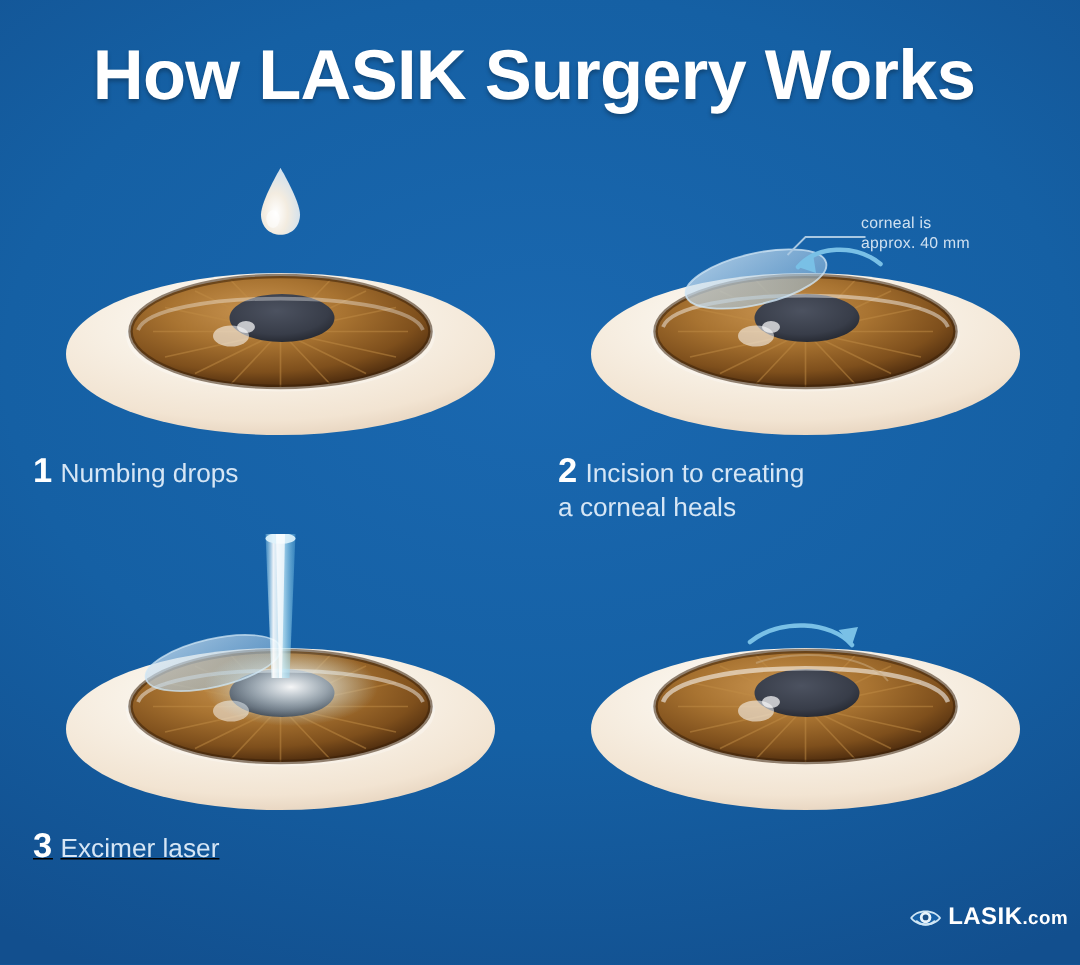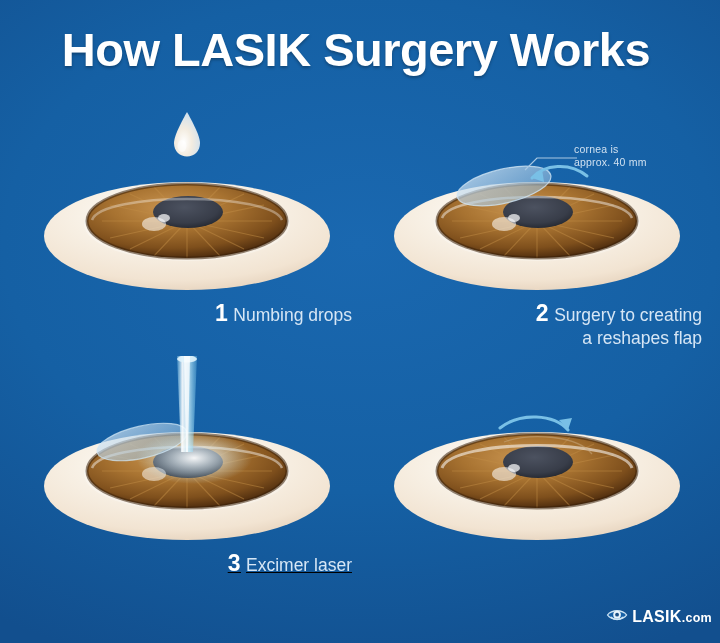--- a/index.html
+++ b/index.html
@@ -61,21 +61,21 @@
     height: 135px;
     margin-left: -145px;
   }
   .eyewrap svg { display: block; width: 290px; height: 135px; overflow: visible; }
 
   
   .caption {
     position: relative;
     width: 330px;
     margin-top: 6px;
-    text-align: right;
+    text-align: left;
     color: #d6e6f5;
     font-size: 17.5px;
     line-height: 23px;
     font-family: "Liberation Sans", sans-serif;
     font-weight: 400;
   }
   .caption .num {
     color: #ffffff;
     font-weight: bold;
     font-size: 23px;
@@ -104,21 +104,21 @@
   }
 
   
   .logo {
     position: absolute;
     left: 606px;
     top: 598px;
     width: 106px;
     height: 28px;
     display: flex;
-    align-items: flex-end;
+    align-items: center;
   }
   .logo-mark { width: 30px; height: 22px; margin-right: 4px; }
   .logo-text {
     color: #ffffff;
     font-size: 16px;
     font-weight: bold;
     letter-spacing: 0.3px;
     font-family: "Liberation Sans", sans-serif;
     white-space: nowrap;
   }
@@ -270,30 +270,30 @@
             <ellipse cx="112" cy="28" rx="48" ry="17" fill="url(#flapB)"></ellipse>
             <ellipse cx="112" cy="28" rx="48" ry="17" fill="none" stroke="#cfe5f4" stroke-width="1.2" opacity="0.8"></ellipse>
           </g>
 
           <path d="M195 18 C178 4 152 6 140 20" fill="none" stroke="#79c0e6" stroke-width="3" stroke-linecap="round"></path>
           <path d="M140 20 L150 11 L152 24 Z" fill="#79c0e6"></path>
         </svg>
       </div>
     </div>
     <div class="caption">
-      <span class="num">2</span><span>Surgery to creating</span>
-      <span class="ln2">a reshapes flap</span>
+      <span class="num">2</span><span>Incision to creating</span>
+      <span class="ln2">a corneal heals</span>
     </div>
   </div>
 
   <svg class="annot-leader" viewBox="0 0 56 34">
     <path d="M2 30 L14 18 L54 18" fill="none" stroke="#a9c8e2" stroke-width="1.2"></path>
   </svg>
   <div class="annot">
-    <div>cornea is</div>
+    <div>corneal is</div>
     <div>approx. 40 mm</div>
   </div>
 
   <div class="step" id="step3">
     <div class="stage">
       <div class="eyewrap">
         <svg viewBox="0 0 290 135">
           <defs>
             <radialGradient id="scleraC" cx="45%" cy="30%" r="78%">
               <stop offset="0%" stop-color="#ffffff"></stop>

